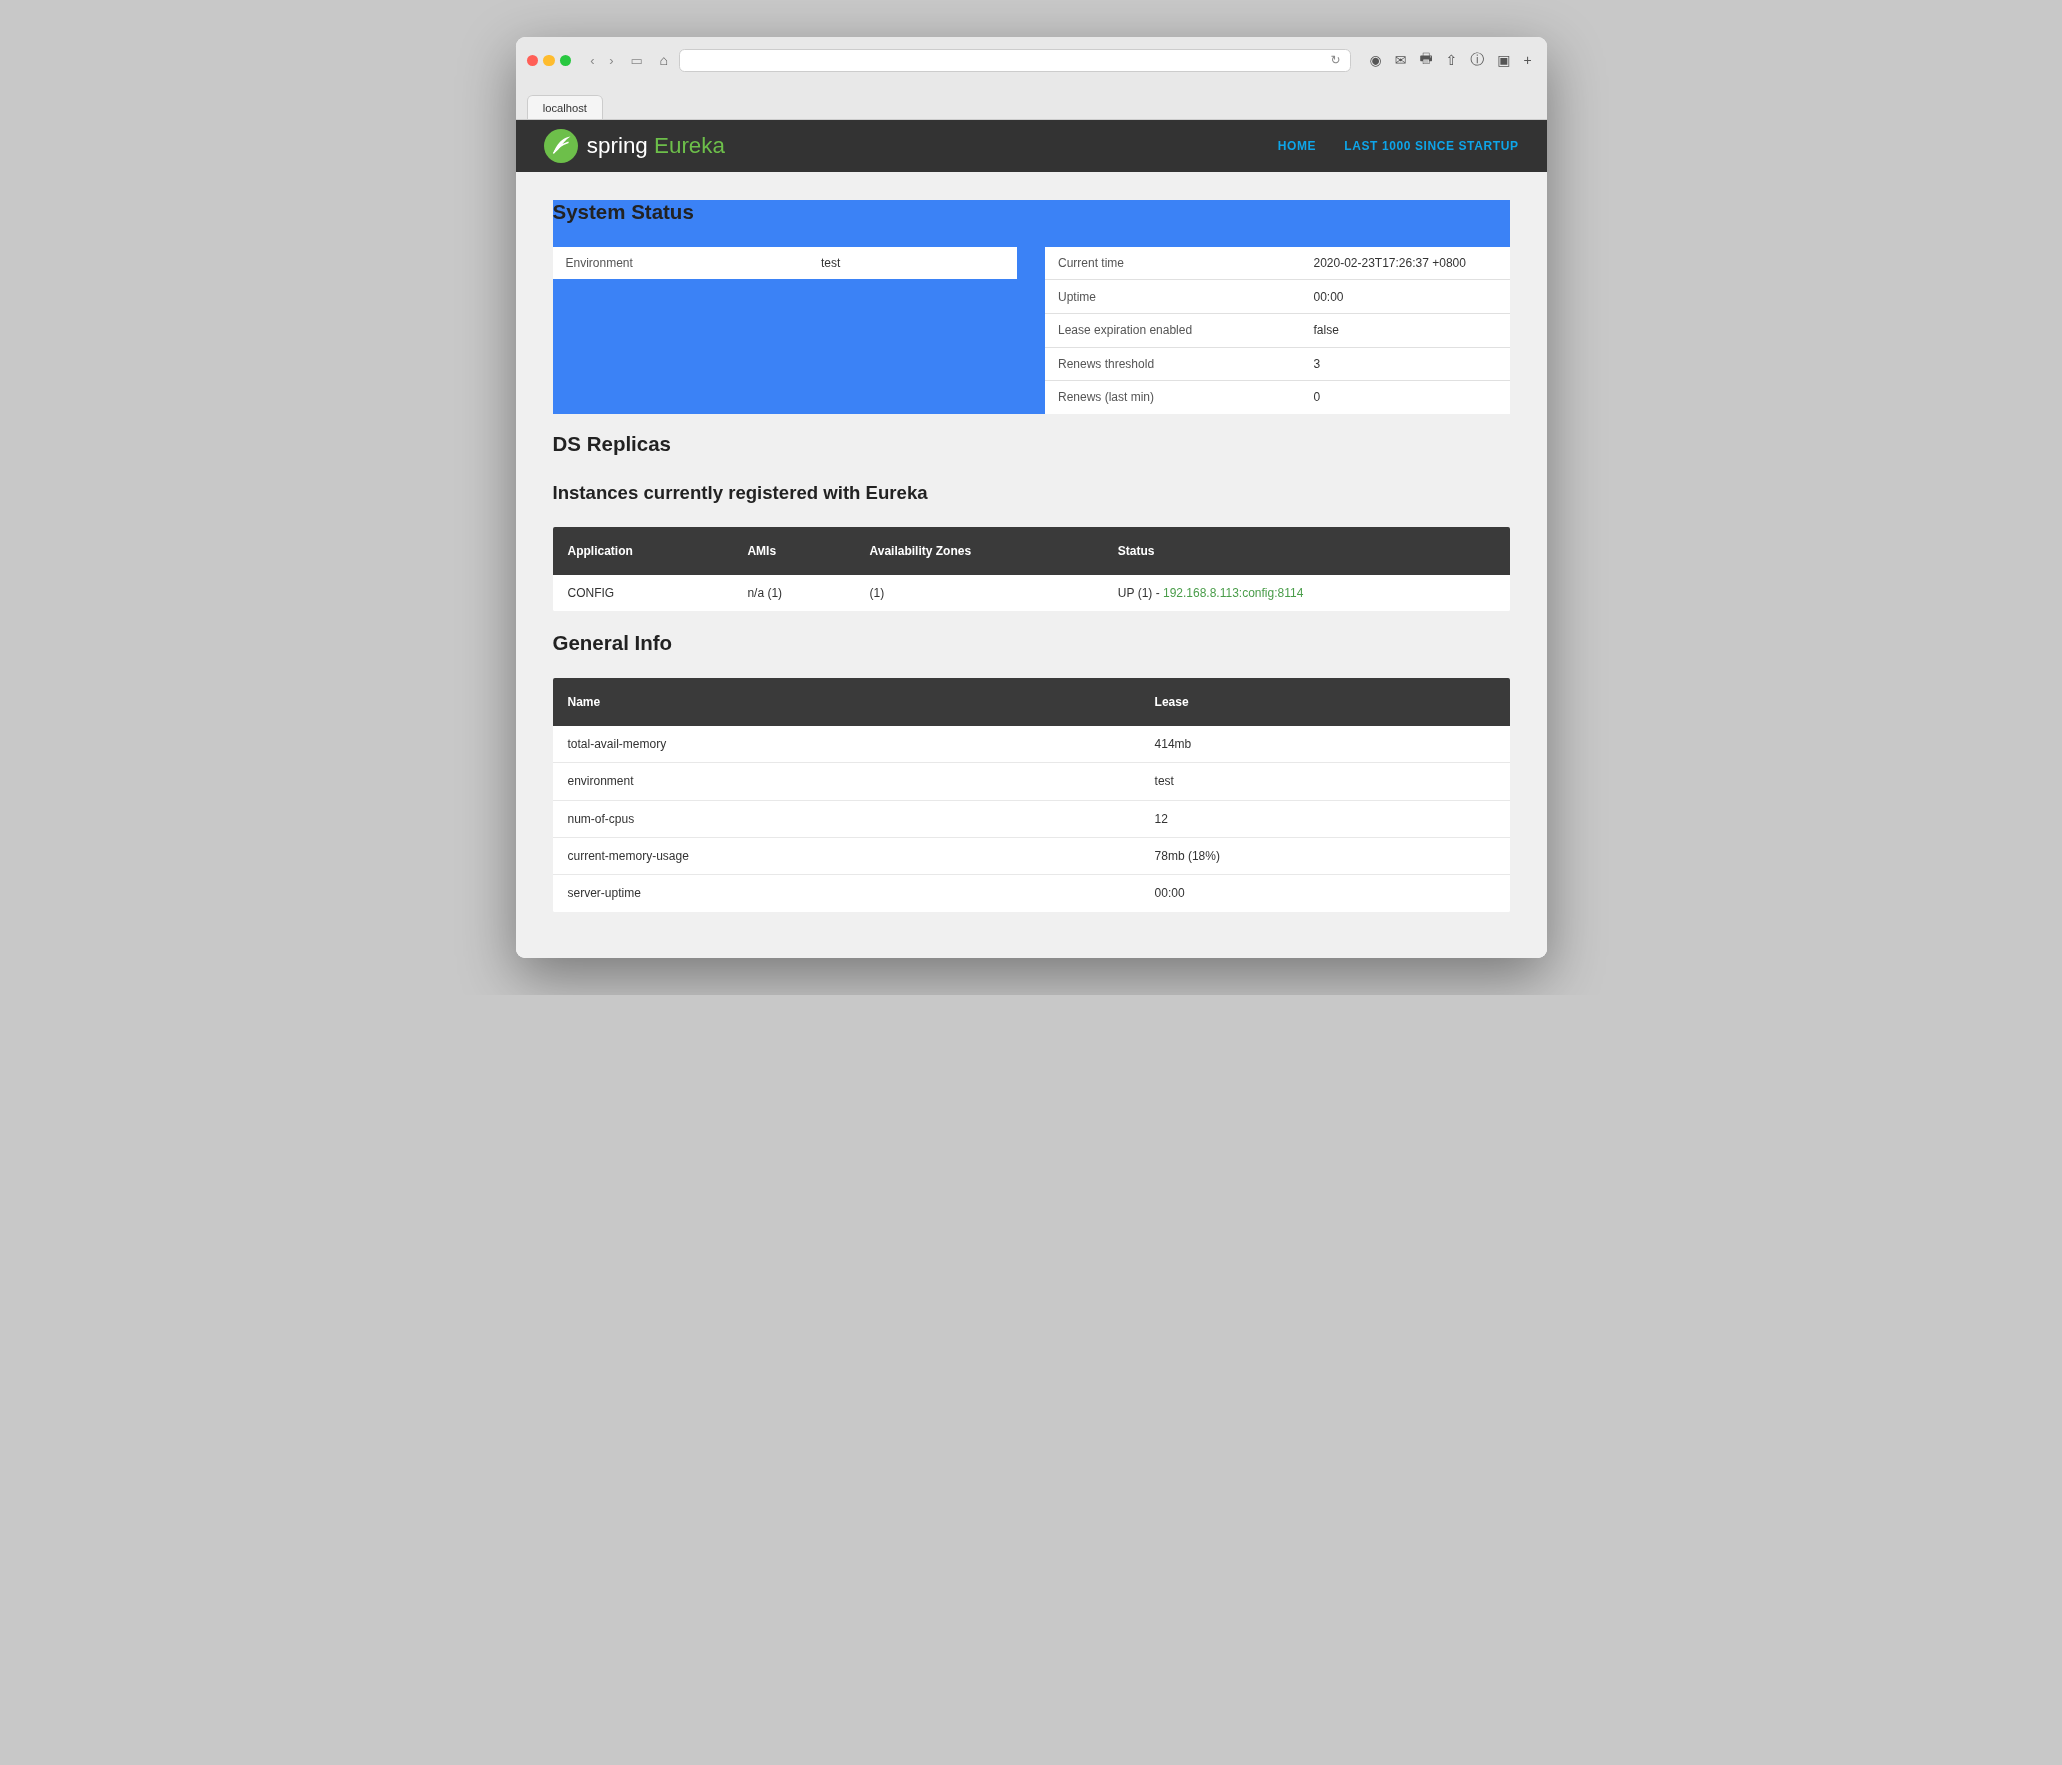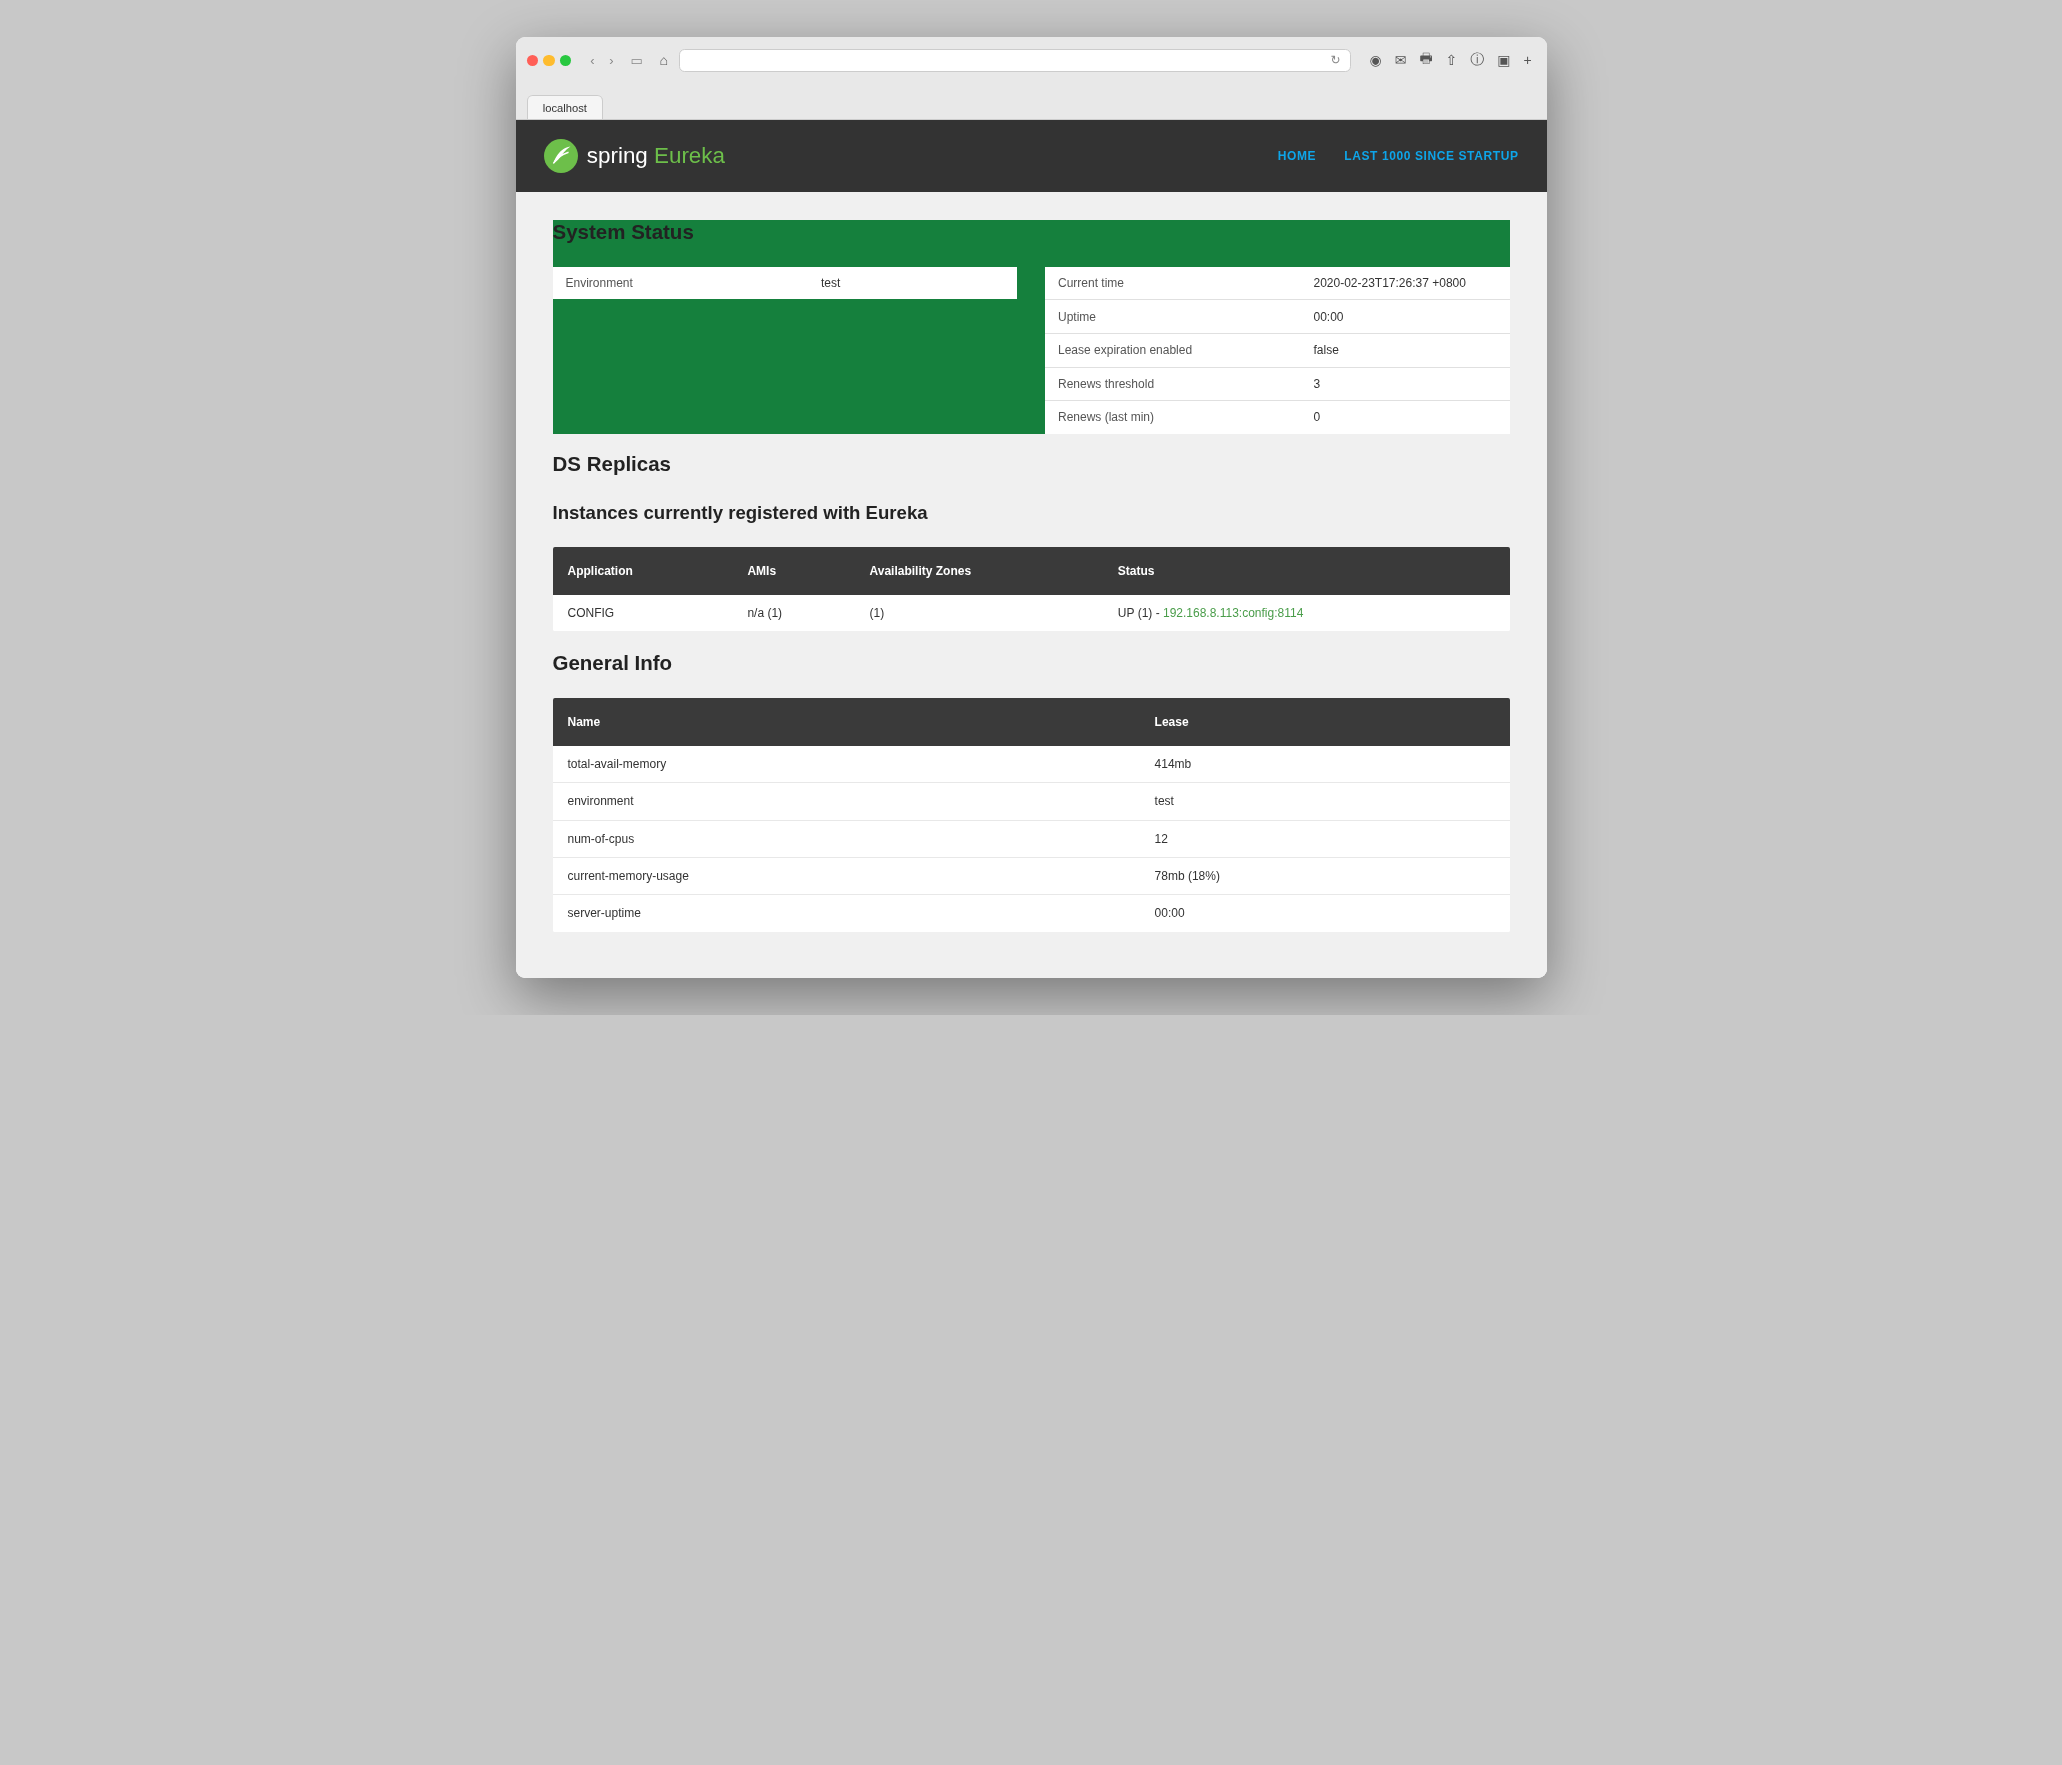--- a/index.html
+++ b/index.html
@@ -126,21 +126,21 @@
       background: #f5f5f5;
     }
 
     
     .navbar {
       background: #333;
       padding: 0 28px;
       display: flex;
       align-items: center;
       justify-content: space-between;
-      height: 72px;
+      height: 52px;
     }
 
     .navbar-brand {
       display: flex;
       align-items: center;
       gap: 9.3px;
     }
 
     .brand-logo {
       width: 34px;
@@ -184,21 +184,21 @@
     .section-title {
       font-size: 20.5px;
       font-weight: 700;
       color: #222;
       margin-bottom: 15px;
       padding-bottom: 7.5px;
     }
 
     
     .status-section {
-      background: #15803d;
+      background: #3b82f6;
       margin-bottom: 18.6px;
     }
 
     .status-tables {
       display: flex;
       gap: 0;
     }
 
     .status-table-half {
       flex: 1;

